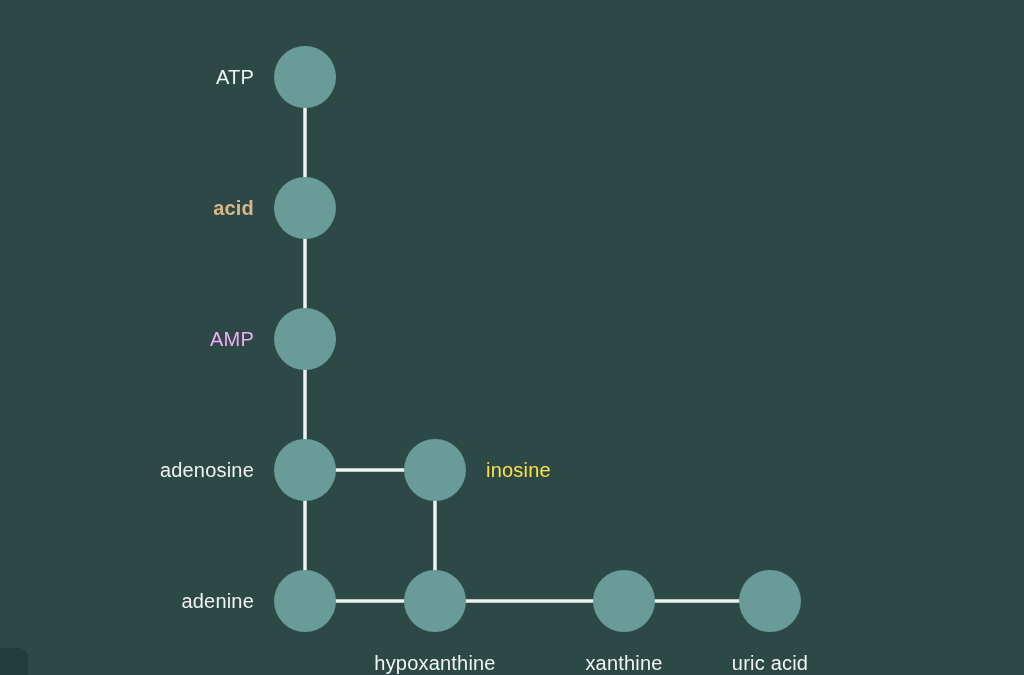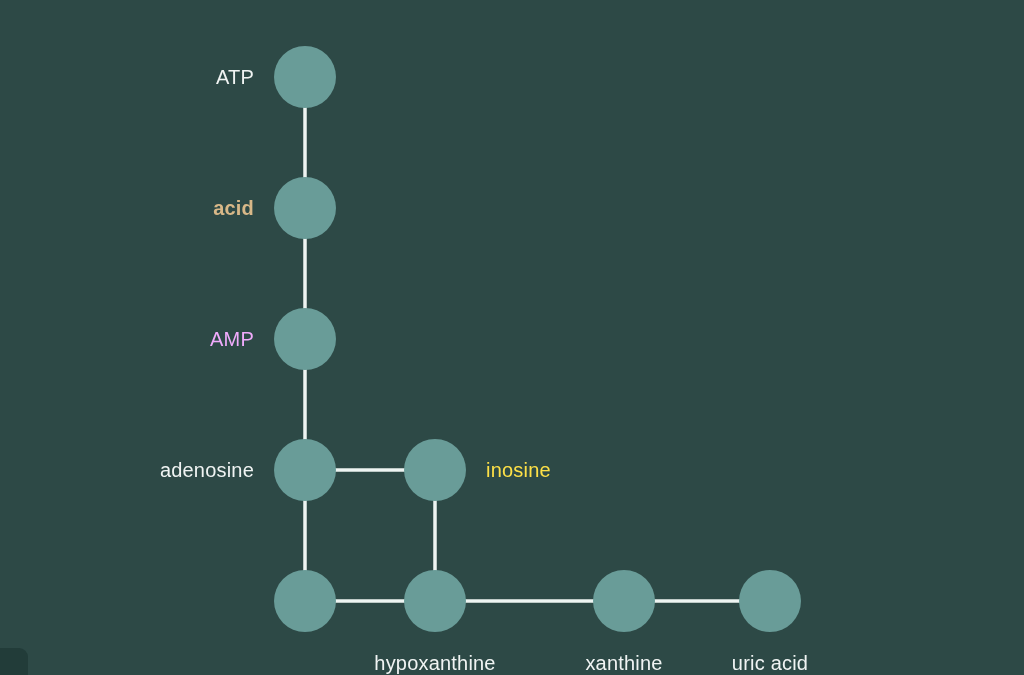--- a/index.html
+++ b/index.html
@@ -77,20 +77,21 @@
       <div class="node-label pos-left" style="left: 254px; top: 77px; color: rgb(240, 244, 243);">ATP</div>
       <div class="node" style="left: 274px; top: 177px; width: 62px; height: 62px; background: rgb(105, 156, 152);"></div>
       <div class="node-label pos-left highlighted" style="left: 254px; top: 208px; color: rgb(216, 184, 136);">acid</div>
       <div class="node" style="left: 274px; top: 308px; width: 62px; height: 62px; background: rgb(105, 156, 152);"></div>
       <div class="node-label pos-left" style="left: 254px; top: 339px; color: #f0abfc;">AMP</div>
       <div class="node" style="left: 274px; top: 439px; width: 62px; height: 62px; background: rgb(105, 156, 152);"></div>
       <div class="node-label pos-left" style="left: 254px; top: 470px; color: rgb(240, 244, 243);">adenosine</div>
       <div class="node" style="left: 404px; top: 439px; width: 62px; height: 62px; background: rgb(105, 156, 152);"></div>
       <div class="node-label pos-right" style="left: 486px; top: 470px; color: #fde047;">inosine</div>
       <div class="node" style="left: 274px; top: 570px; width: 62px; height: 62px; background: rgb(105, 156, 152);"></div>
+      <div class="node-label pos-left" style="left: 254px; top: 601px; color: rgb(240, 244, 243);">adenine</div>
       <div class="node" style="left: 404px; top: 570px; width: 62px; height: 62px; background: rgb(105, 156, 152);"></div>
       <div class="node-label pos-below" style="left: 435px; top: 652px; color: rgb(240, 244, 243);">hypoxanthine</div>
       <div class="node" style="left: 593px; top: 570px; width: 62px; height: 62px; background: rgb(105, 156, 152);"></div>
       <div class="node-label pos-below" style="left: 624px; top: 652px; color: rgb(240, 244, 243);">xanthine</div>
       <div class="node" style="left: 739px; top: 570px; width: 62px; height: 62px; background: rgb(105, 156, 152);"></div>
       <div class="node-label pos-below" style="left: 770px; top: 652px; color: rgb(240, 244, 243);">uric acid</div>
     </div>
   <div class="corner-accent" style="background: rgb(34, 60, 57);"></div>
 </div>
 

